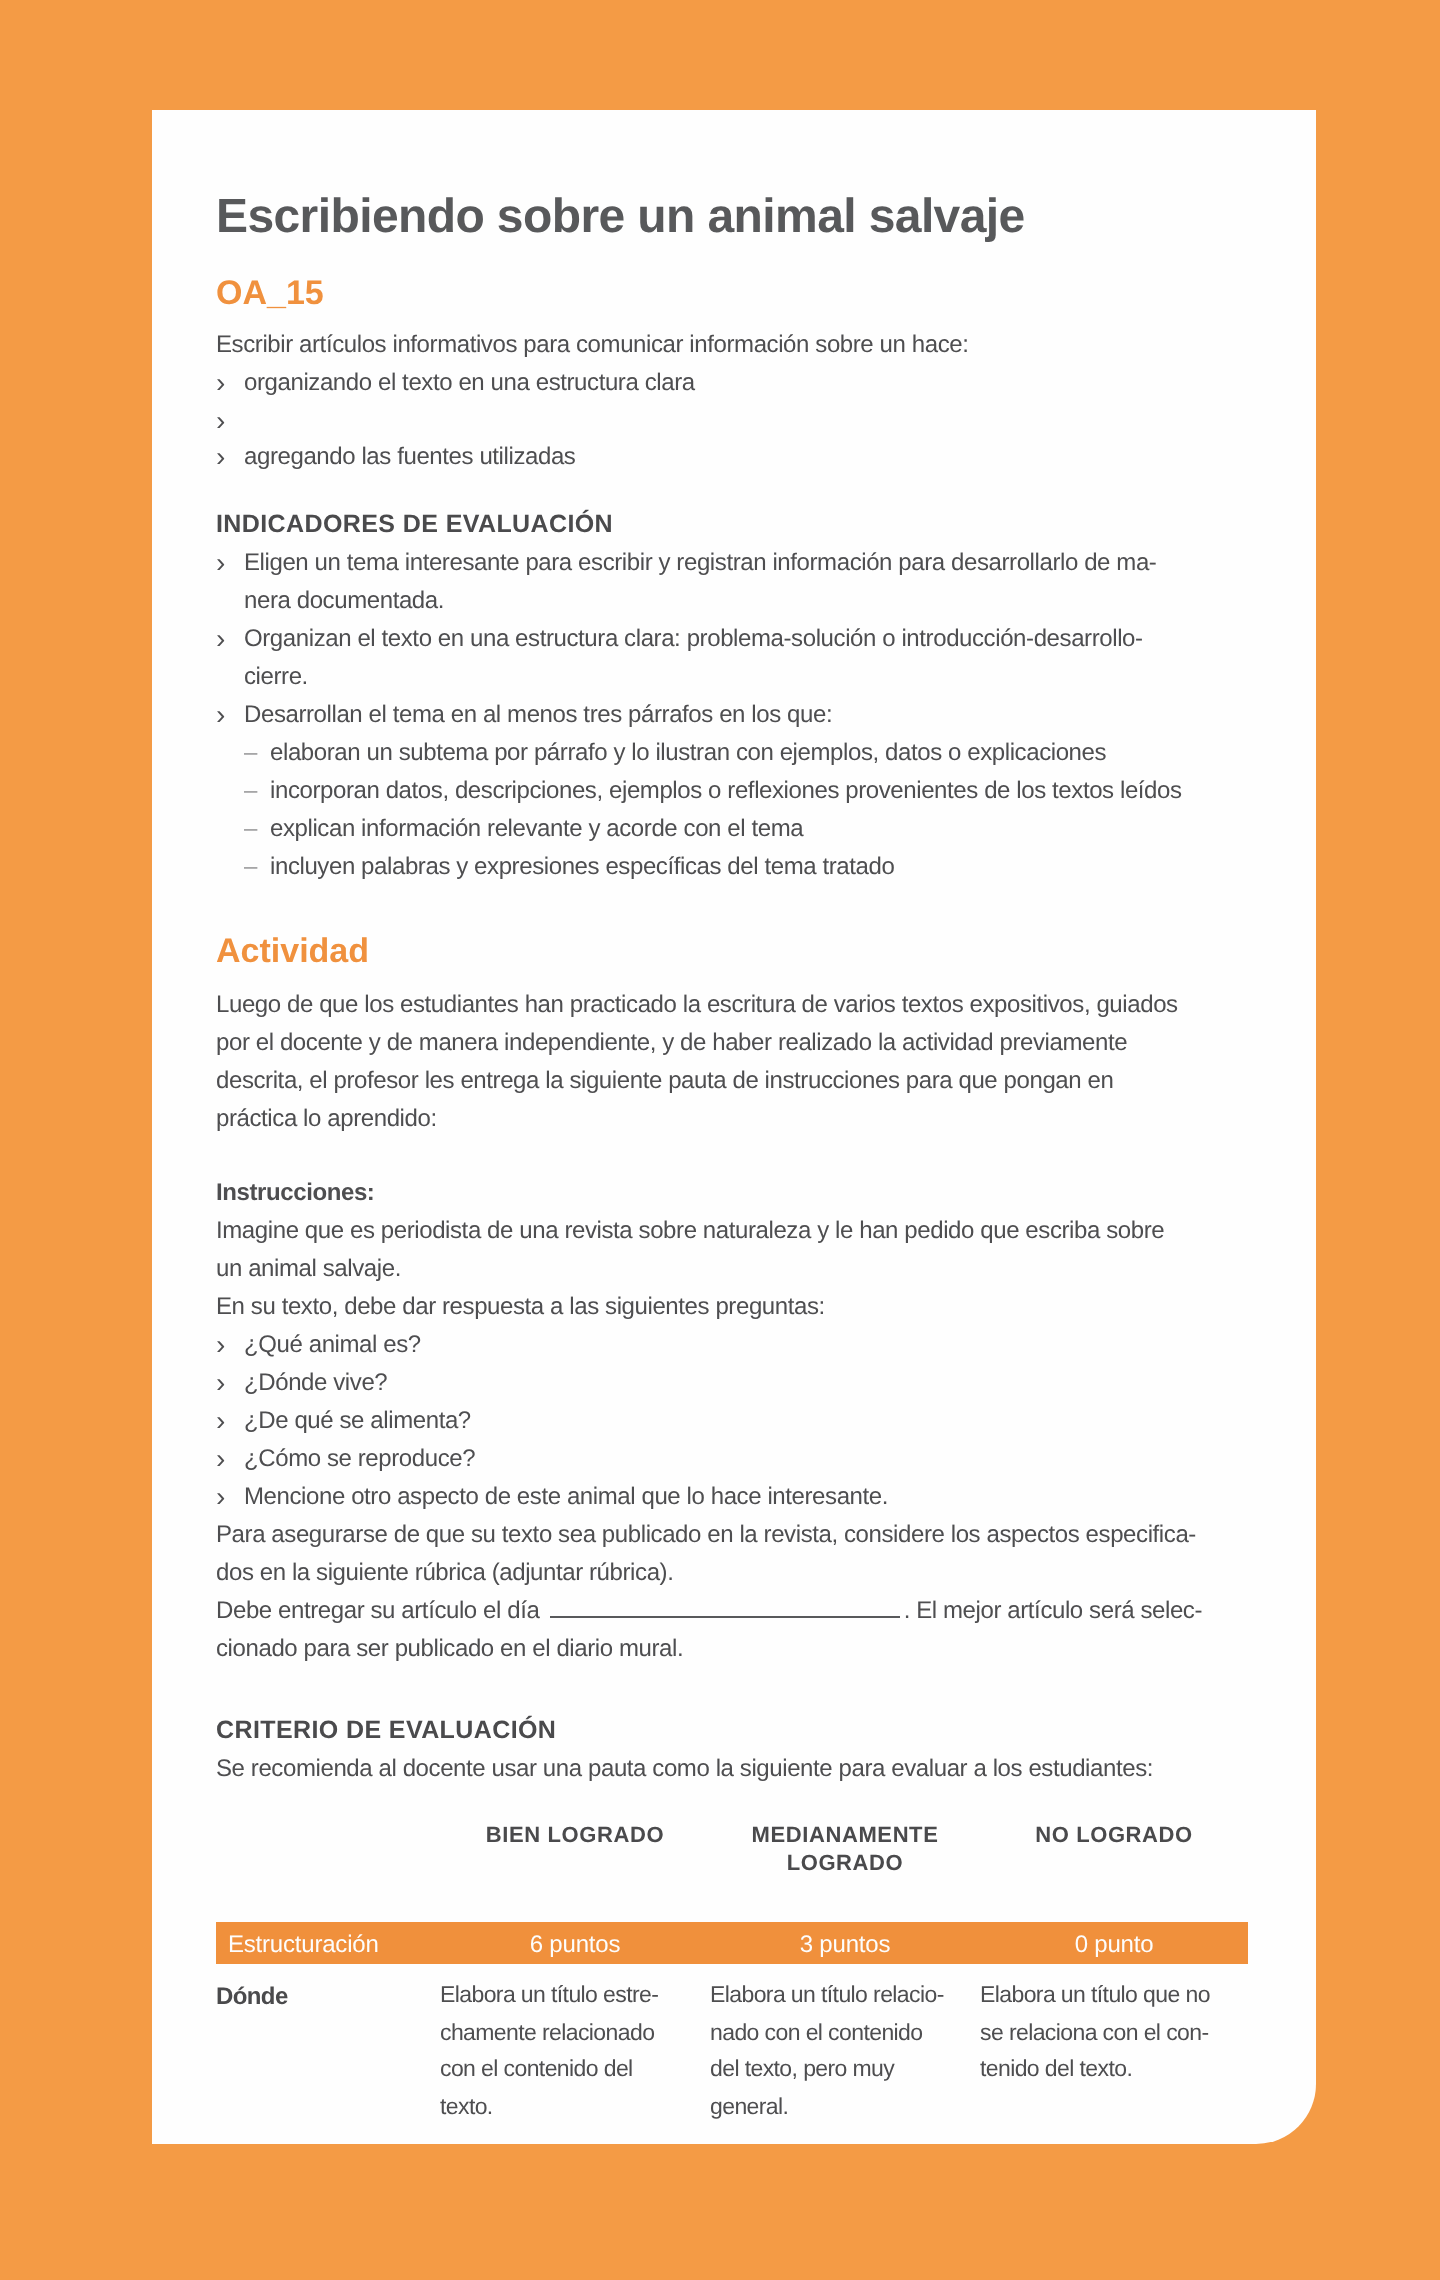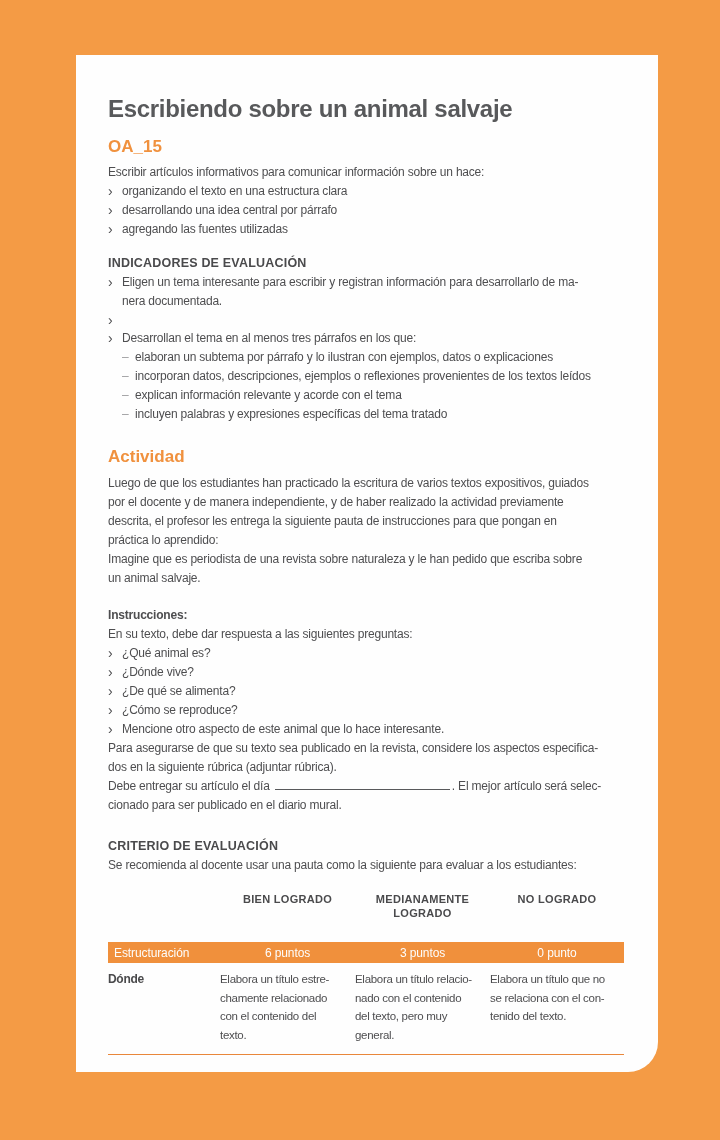--- a/index.html
+++ b/index.html
@@ -160,37 +160,38 @@
 
   <div class="h-orange">OA_15</div>
   <div class="txt mt6">Escribir artículos informativos para comunicar información sobre un hace:</div>
   <ul class="arrow-list">
     <li>
         <span class="marker">›</span>
         <span class="txt pre">organizando el texto en una estructura clara</span>
       </li>
     <li>
         <span class="marker">›</span>
-        <span class="txt pre">desarrollando una idea central por párrafo</span>
       </li>
     <li>
         <span class="marker">›</span>
         <span class="txt pre">agregando las fuentes utilizadas</span>
       </li>
   </ul>
 
   <div class="h-caps">INDICADORES DE EVALUACIÓN</div>
   <ul class="arrow-list">
     <li>
         <span class="marker">›</span>
         <span class="txt pre">Eligen un tema interesante para escribir y registran información para desarrollarlo de ma-
 nera documentada.</span>
       </li>
     <li>
         <span class="marker">›</span>
+        <span class="txt pre">Organizan el texto en una estructura clara: problema-solución o introducción-desarrollo-
+cierre.</span>
       </li>
     <li>
         <span class="marker">›</span>
         <span class="txt pre">Desarrollan el tema en al menos tres párrafos en los que:</span>
       </li>
   </ul>
   <ul class="dash-list">
     <li>
         <span class="marker">–</span>
         <span class="txt pre">elaboran un subtema por párrafo y lo ilustran con ejemplos, datos o explicaciones</span>
@@ -208,23 +209,23 @@
         <span class="txt pre">incluyen palabras y expresiones específicas del tema tratado</span>
       </li>
   </ul>
 
   <div class="h-orange activity">Actividad</div>
   <div class="txt pre mt6">Luego de que los estudiantes han practicado la escritura de varios textos expositivos, guiados
 por el docente y de manera independiente, y de haber realizado la actividad previamente
 descrita, el profesor les entrega la siguiente pauta de instrucciones para que pongan en
 práctica lo aprendido:</div>
 
+  <div class="txt bold mt18">Instrucciones:</div>
   <div class="txt pre">Imagine que es periodista de una revista sobre naturaleza y le han pedido que escriba sobre
 un animal salvaje.</div>
-  <div class="txt bold mt18">Instrucciones:</div>
   <div class="txt pre">En su texto, debe dar respuesta a las siguientes preguntas:</div>
   <ul class="arrow-list">
     <li>
         <span class="marker">›</span>
         <span class="txt pre">¿Qué animal es?</span>
       </li>
     <li>
         <span class="marker">›</span>
         <span class="txt pre">¿Dónde vive?</span>
       </li>

